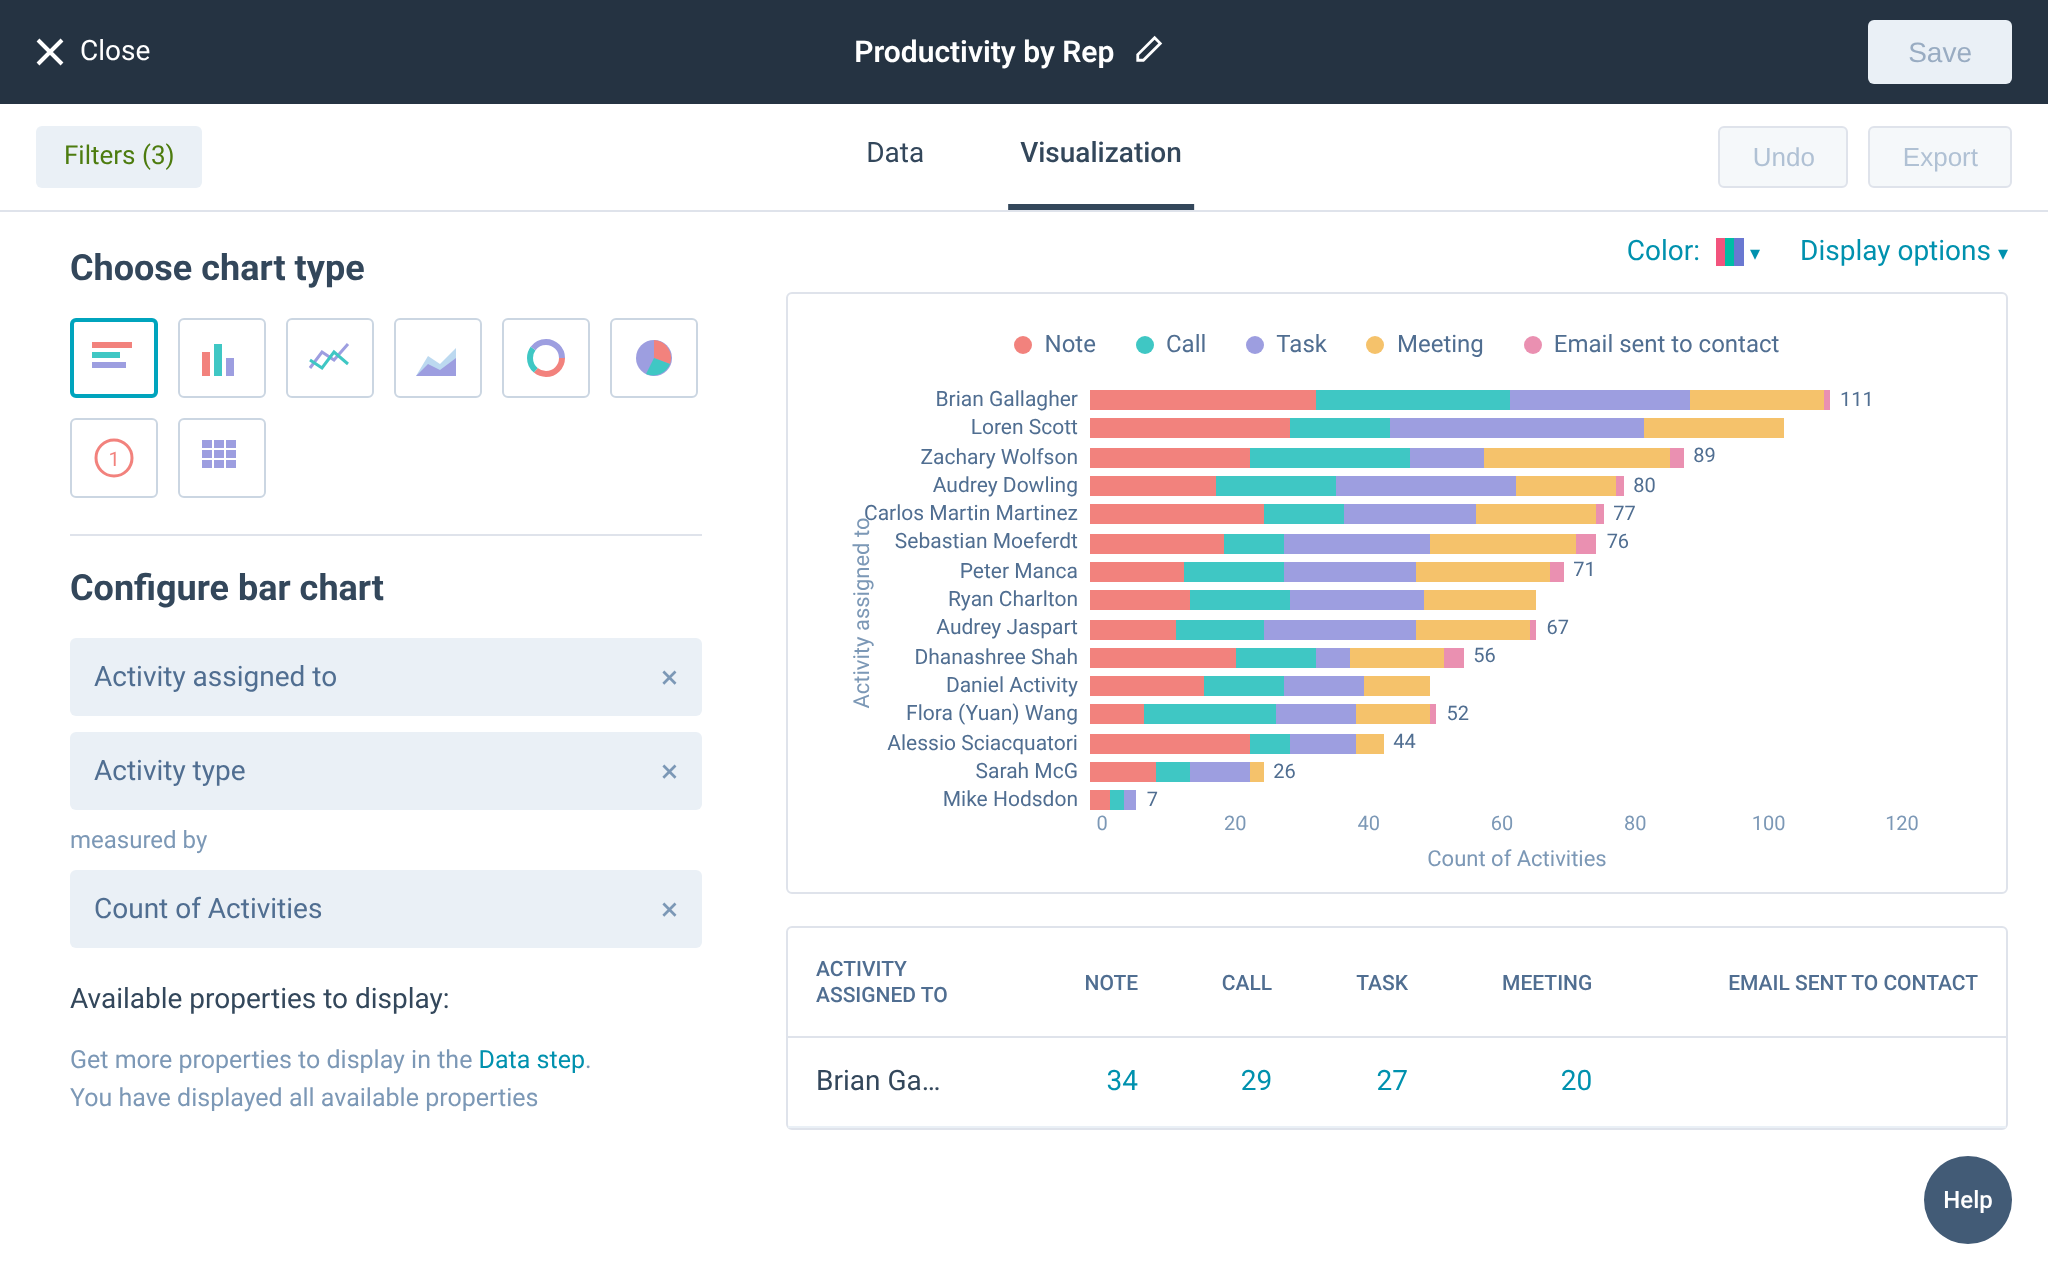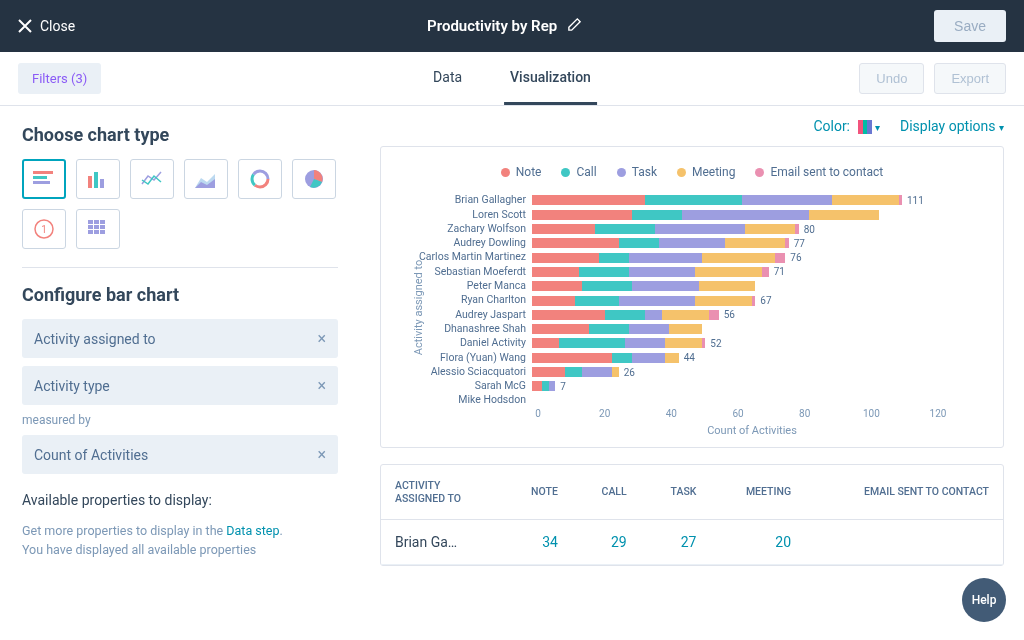--- a/index.html
+++ b/index.html
@@ -2,48 +2,48 @@
 <html><head>
 <meta charset="utf-8">
 <style>
 * { box-sizing: border-box; margin: 0; padding: 0; }
 body { font-family: -apple-system, BlinkMacSystemFont, "Segoe UI", Roboto, sans-serif; font-size: 13px; color: #33475b; background: #fff; width: 1024px; height: 640px; overflow: hidden; }
 .topbar { background: #253342; color: #fff; display: flex; align-items: center; justify-content: space-between; height: 52px; padding: 0 18px; }
 .close-area { display: flex; align-items: center; gap: 8px; cursor: pointer; font-size: 14px; }
 .title-area { display: flex; align-items: flex-start; gap: 10px; font-weight: 600; font-size: 15px; }
 .save-btn { background: #eaf0f6; color: #99acc2; border: none; padding: 8px 20px; border-radius: 3px; font-weight: 500; font-size: 14px; }
 .subbar { display: flex; align-items: center; justify-content: space-between; height: 54px; border-bottom: 1px solid #dfe3eb; padding: 0 18px; }
-.filters-chip { background: #eaf0f6; color: #8b5cf6; padding: 8px 14px; border-radius: 3px; font-size: 13px; }
+.filters-chip { background: #eaf0f6; color: #4d7c0f; padding: 8px 14px; border-radius: 3px; font-size: 13px; }
 .tabs { display: flex; gap: 36px; position: absolute; left: 50%; transform: translateX(-50%); }
 .tab { padding: 17px 6px; font-size: 14px; color: #33475b; cursor: pointer; border-bottom: 3px solid transparent; }
 .tab.active { border-bottom-color: #33475b; font-weight: 500; }
 .right-actions { display: flex; gap: 10px; }
 .ghost-btn { background: #f5f8fa; color: #b0c1d4; border: 1px solid #dfe3eb; padding: 7px 16px; border-radius: 3px; font-size: 13px; }
-.main { display: flex; height: calc(640px - 106px); }
+.main { display: flex; height: calc(640px - 106px); margin-left: 13px; }
 .sidebar { width: 360px; padding: 18px 22px; overflow-y: auto; }
 .content { flex: 1; overflow-y: auto; }
 h2.section { font-size: 18px; font-weight: 700; color: #33475b; margin-bottom: 14px; }
 .chart-types { display: flex; flex-wrap: wrap; gap: 10px; margin-bottom: 18px; }
 .ct-btn { width: 44px; height: 40px; border: 1px solid #cbd6e2; border-radius: 3px; display: flex; align-items: center; justify-content: center; cursor: pointer; background: #fff; }
 .ct-btn.selected { border: 2px solid #00a4bd; }
 .divider { border-top: 1px solid #dfe3eb; margin: 16px 0; }
 .label-sm { font-size: 14px; color: #33475b; margin-bottom: 10px; }
 .chip-row { background: #eaf0f6; display: flex; align-items: center; justify-content: space-between; padding: 10px 12px; border-radius: 3px; margin-bottom: 8px; font-size: 14px; color: #506e91; }
 .chip-x { color: #7c98b6; cursor: pointer; font-size: 16px; }
 .measured { font-size: 12px; color: #7c98b6; margin: 6px 0 8px; }
 .avail-lbl { font-size: 14px; color: #33475b; margin: 18px 0 8px; }
 .avail-txt { font-size: 12.5px; color: #7c98b6; line-height: 1.5; }
 .avail-txt a { color: #0091ae; text-decoration: none; }
 .viz-head { display: flex; justify-content: flex-end; align-items: center; gap: 20px; padding: 12px 20px; font-size: 14px; color: #0091ae; }
 .viz-head .swatch { width: 14px; height: 14px; background: linear-gradient(90deg,#f2547d 33%,#00bda5 33% 66%,#6a78d1 66%); display: inline-block; vertical-align: middle; margin-left: 4px; }
 .viz-card { background: #fff; border: 1px solid #dfe3eb; border-radius: 3px; margin: 0 20px 16px; padding: 18px 18px 10px; }
 .legend { display: flex; gap: 20px; justify-content: center; font-size: 12px; color: #506e91; margin-bottom: 14px; }
 .lg-item { display: flex; align-items: center; gap: 6px; }
 .dot { width: 9px; height: 9px; border-radius: 50%; }
-.chart-body { display: flex; }
+.chart-body { display: flex; align-items: center; }
 .ylabel-wrap { width: 18px; position: relative; }
 .ylabel { transform: rotate(-90deg); transform-origin: center; position: absolute; top: 50%; left: -36px; width: 110px; font-size: 11px; color: #7c98b6; text-align: center; }
 .ynames { width: 115px; text-align: right; font-size: 10.5px; color: #506e91; display: flex; flex-direction: column; }
 .ynames div { height: 14.3px; line-height: 14.3px; padding-right: 6px; white-space: nowrap; overflow: hidden; }
 .bars { flex: 1; position: relative; }
 .bar-row { height: 14.3px; display: flex; align-items: center; position: relative; }
 .seg { height: 10px; }
 .bar-label { font-size: 10px; color: #506e91; margin-left: 5px; }
 .xticks { position: relative; height: 14px; margin-left: 139px; }
 .xticks span { position: absolute; transform: translateX(-50%); font-size: 10px; color: #7c98b6; }
@@ -239,20 +239,28 @@
               <div class="seg" style="width: 66.6667px; background: rgb(245, 194, 107);"></div>
               <div class="seg" style="width: 3.33333px; background: rgb(234, 144, 177);"></div>
               <span class="bar-label">111</span>
             </div>
             <div class="bar-row">
               <div class="seg" style="width: 100px; background: rgb(242, 130, 125);"></div>
               <div class="seg" style="width: 50px; background: rgb(63, 199, 196);"></div>
               <div class="seg" style="width: 126.667px; background: rgb(157, 158, 224);"></div>
               <div class="seg" style="width: 70px; background: rgb(245, 194, 107);"></div>
               <div class="seg" style="width: 0px; background: rgb(234, 144, 177);"></div>
+            </div>
+            <div class="bar-row">
+              <div class="seg" style="width: 80px; background: rgb(242, 130, 125);"></div>
+              <div class="seg" style="width: 80px; background: rgb(63, 199, 196);"></div>
+              <div class="seg" style="width: 36.6667px; background: rgb(157, 158, 224);"></div>
+              <div class="seg" style="width: 93.3333px; background: rgb(245, 194, 107);"></div>
+              <div class="seg" style="width: 6.66667px; background: rgb(234, 144, 177);"></div>
+              <span class="bar-label">89</span>
             </div>
             <div class="bar-row">
               <div class="seg" style="width: 63.3333px; background: rgb(242, 130, 125);"></div>
               <div class="seg" style="width: 60px; background: rgb(63, 199, 196);"></div>
               <div class="seg" style="width: 90px; background: rgb(157, 158, 224);"></div>
               <div class="seg" style="width: 50px; background: rgb(245, 194, 107);"></div>
               <div class="seg" style="width: 3.33333px; background: rgb(234, 144, 177);"></div>
               <span class="bar-label">80</span>
             </div>
             <div class="bar-row">

